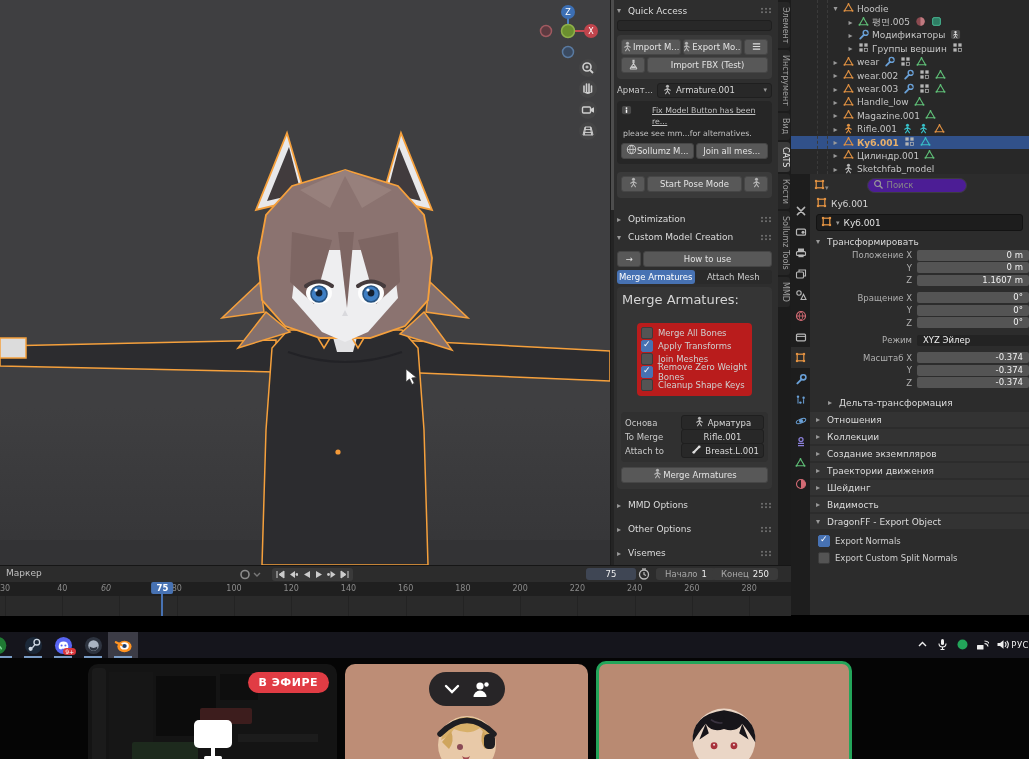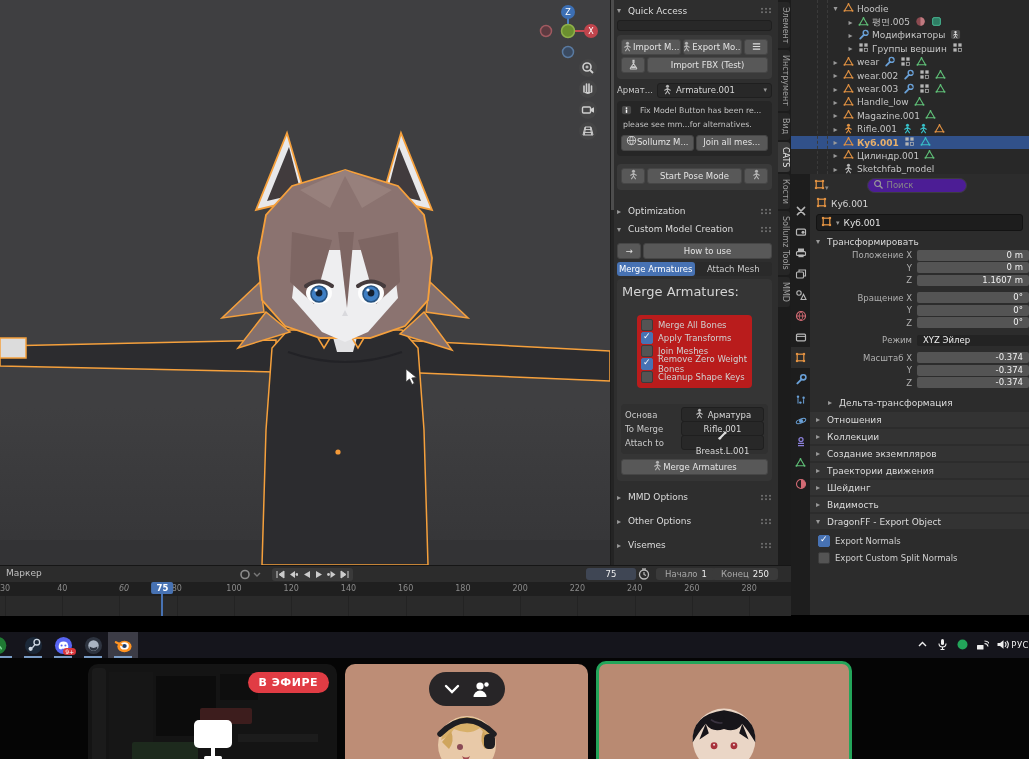--- a/index.html
+++ b/index.html
@@ -260,21 +260,21 @@
         <span class="mi"><svg width="11" height="11" viewBox="0 0 12 12">
               <circle cx="6" cy="2.4" r="1.7" fill="#b5b5b5"></circle>
               <path d="M6 4.2 V7.6 M6 5 L2.6 7 M6 5 L9.4 7 M6 7.6 L3.6 11 M6 7.6 L8.4 11" stroke="#b5b5b5" stroke-width="1.2" fill="none"></path>
             </svg></span>
         <span>Armature.001</span>
         <span style="margin-left:auto;color:#999;font-size:7px;">▾</span>
       </div>
     </div>
 
     <div class="info">
-      <div style="display:flex;gap:8px;">
+      <div style="display:flex;gap:20px;text-decoration:underline;">
         <span class="mi"><svg width="11" height="11" viewBox="0 0 12 12">
               <rect x="1" y="1" width="10" height="9" rx="2" fill="#4a4a4a"></rect>
               <circle cx="6" cy="3.4" r="1" fill="#fff"></circle>
               <rect x="5.2" y="5" width="1.6" height="3.6" fill="#fff"></rect>
             </svg></span>
         <span>Fix Model Button has been re...</span>
       </div>
       <div style="padding-left:2px;">please see mm...for alternatives.</div>
       <div class="btnrow" style="margin-top:4px;">
         <div class="btn">
@@ -371,21 +371,21 @@
             </div>
           </div>
           <div class="frow">
             <span class="lab">To Merge</span>
     <div class="field" style="justify-content:center;">
               <span>Rifle.001</span>
             </div>
           </div>
           <div class="frow">
             <span class="lab">Attach to</span>
-    <div class="field" style="justify-content:center;flex-direction:column;">
+    <div class="field" style="justify-content:flex-end;">
               <span><svg width="11" height="11" viewBox="0 0 12 12">
                   <path d="M3.6 8.4 L8.4 3.6" stroke="#ddd" stroke-width="2.2" stroke-linecap="round"></path>
                   <circle cx="3" cy="9" r="1.5" fill="#ddd"></circle>
                   <circle cx="9" cy="3" r="1.5" fill="#ddd"></circle>
                 </svg></span>
               <span>Breast.L.001</span>
             </div>
           </div>
         </div>
       <div class="btnrow" style="margin-top:5px;">
@@ -967,21 +967,21 @@
           <span>1</span>
       </div>
       <div class="tfield gray" style="left:712px;width:54px;">
         <span class="lb">Конец</span>
           <span>250</span>
       </div>
     </div>
     <div class="ruler" id="ruler">
         <span class="tick" style="left: 5px;">30</span>
         <span class="tick" style="left: 62.24px;">40</span>
-        <span class="tick" style="left: 124px; font-style: italic;">60</span>
+        <span class="tick" style="left: 106px; font-style: italic;">60</span>
         <span class="tick" style="left: 176.72px;">80</span>
         <span class="tick" style="left: 233.96px;">100</span>
         <span class="tick" style="left: 291.2px;">120</span>
         <span class="tick" style="left: 348.44px;">140</span>
         <span class="tick" style="left: 405.68px;">160</span>
         <span class="tick" style="left: 462.92px;">180</span>
         <span class="tick" style="left: 520.16px;">200</span>
         <span class="tick" style="left: 577.4px;">220</span>
         <span class="tick" style="left: 634.64px;">240</span>
         <span class="tick" style="left: 691.88px;">260</span>

